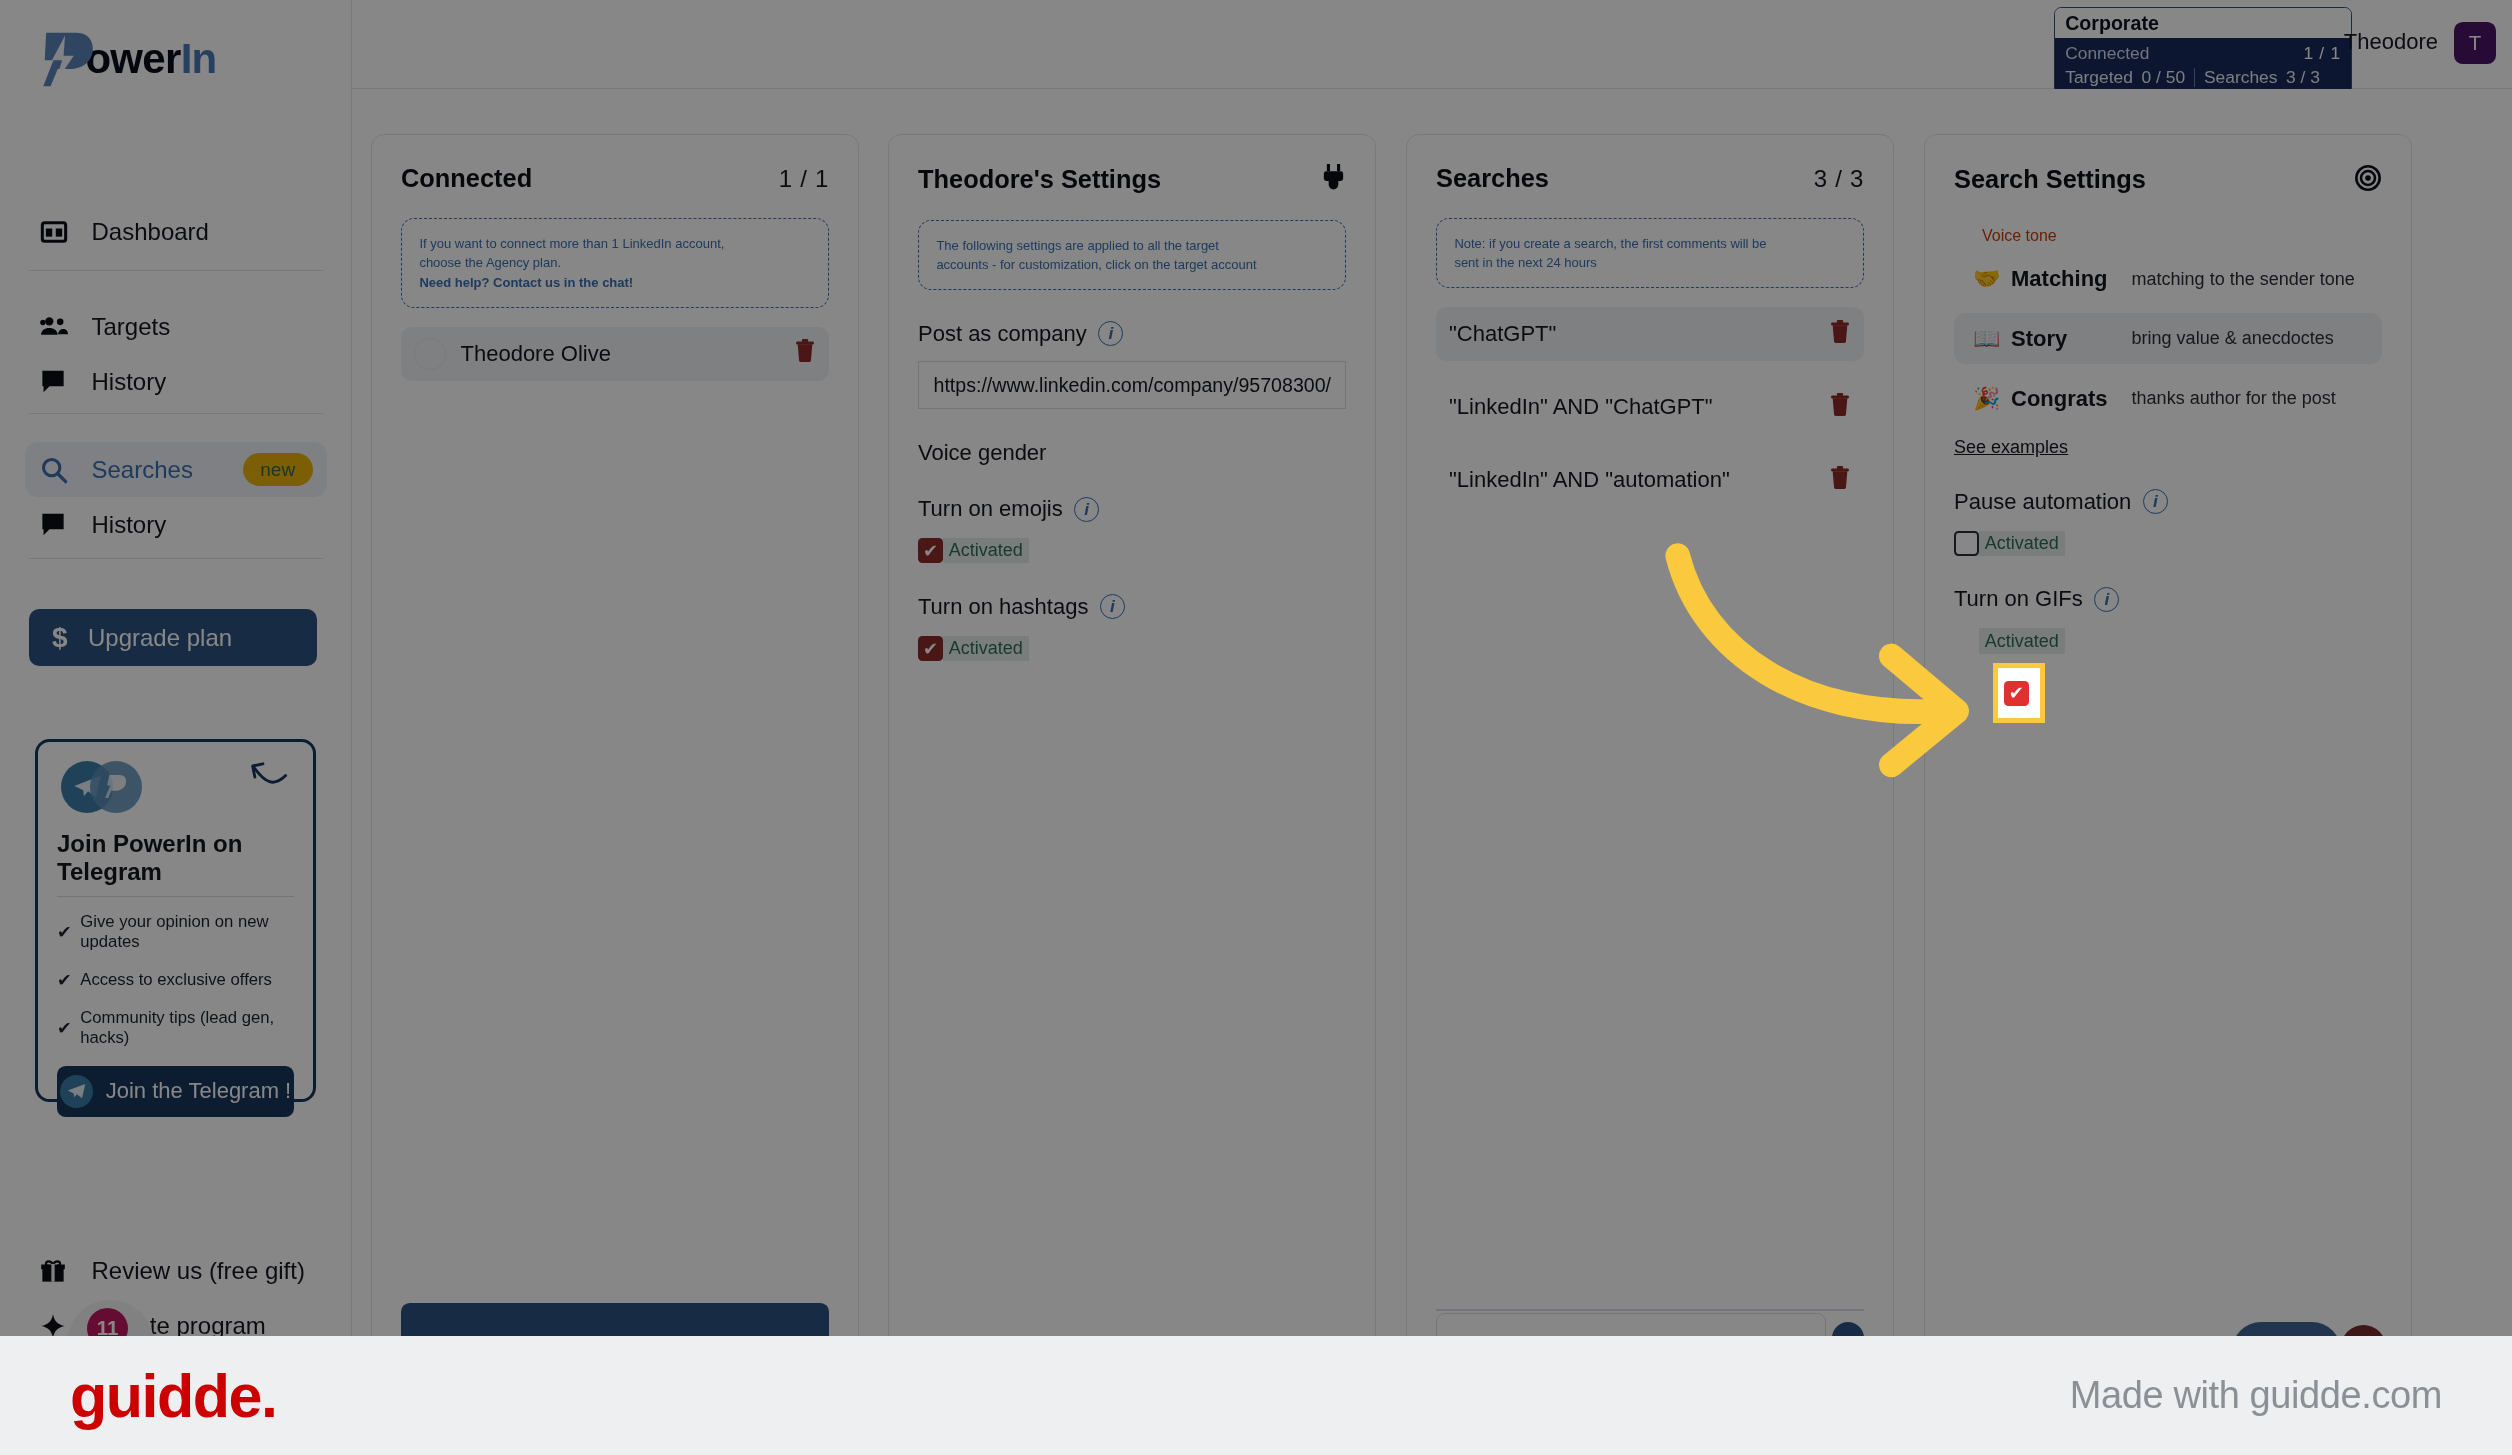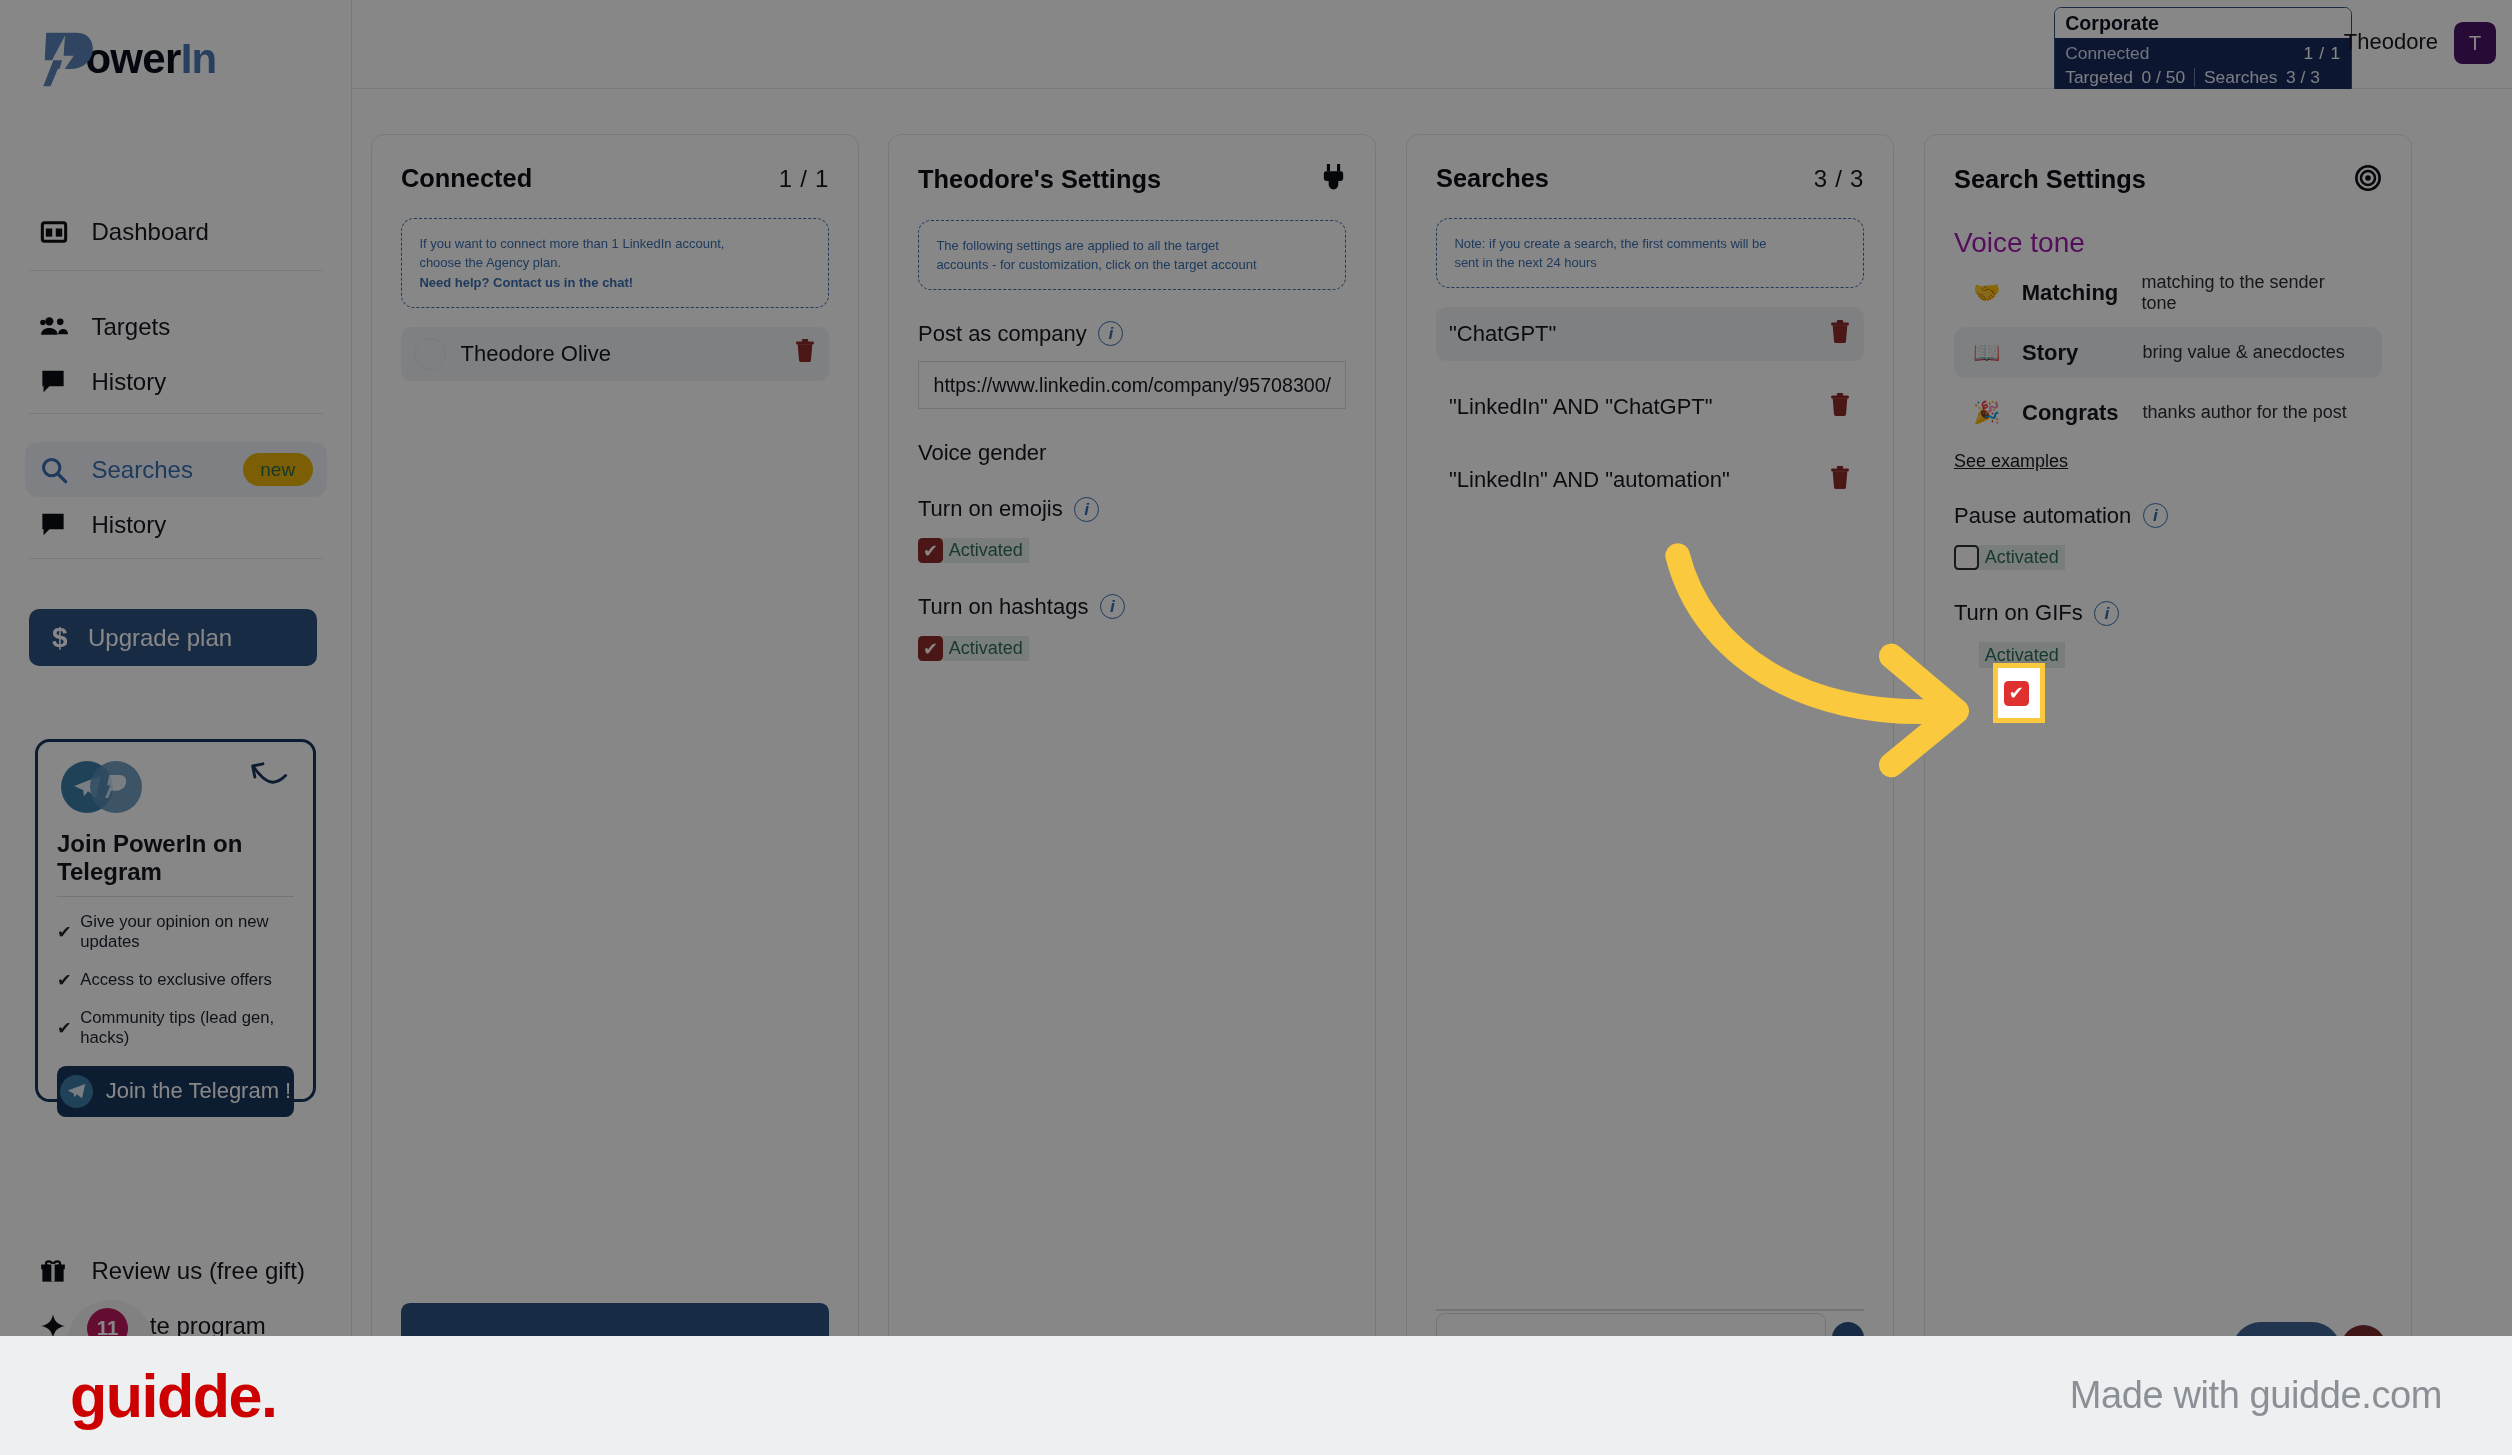--- a/index.html
+++ b/index.html
@@ -170,28 +170,28 @@
   .chk-row { display: flex; align-items: center; margin-top: 16px; }
   .chkbox {
     width: 25px; height: 25px; border-radius: 4.4px; display: flex;
     align-items: center; justify-content: center; cursor: pointer;
   }
   .chkbox.on { background: #8d2b2b; color: #fff; font-size: 18px; }
   .chkbox.on.bright { background: #e03131; }
   .chkbox.off { border: 2.2px solid #2b2f36; background: transparent; }
   .chk-lbl { font-size: 18px; color: #2e6b5c; background: #e5eeea; padding: 2.2px 5.8px; }
 
-  .section-label { font-size: 28px; color: #a21caf; margin-top: 13px; }
+  .section-label { font-size: 16px; color: #c2410c; margin-top: 13px; margin-left: 28px; }
   .tone-row {
     display: flex; align-items: center; height: 51px; margin-top: 8.7px;
     padding: 0 19px; border-radius: 11.6px; cursor: pointer;
   }
   .tone-row.sel { background: #eef1f6; }
   .tone-emoji { font-size: 22px; width: 35px; }
-  .tone-name { font-size: 22px; font-weight: 600; color: #14181f; width: 109px; margin-left: 14px; }
+  .tone-name { font-size: 22px; font-weight: 600; color: #14181f; width: 109px; margin-left: 3px; }
   .tone-desc { font-size: 18px; color: #2b2f36; margin-left: 11.6px; }
   .see-ex { margin-top: 13px; font-size: 18px; color: #14181f; text-decoration: underline; cursor: pointer; display: inline-block; }
 
   .col-foot-rule { position: absolute; left: 29px; right: 29px; bottom: 39px; height: 1.5px; background: #d9dce0; }
   .col-foot-btn { position: absolute; left: 29px; right: 29px; bottom: -4.4px; height: 51px; background: #2c5282; border-radius: 8.7px; }
   .foot-input { position: absolute; left: 29px; right: 67px; bottom: -7.3px; height: 44px; border: 0.7px solid #d9dce0; border-radius: 8.7px; background: #fff; }
   .foot-plus { position: absolute; right: 29px; bottom: -4.4px; width: 32px; height: 32px; border-radius: 50%; background: #2c5282; }
   .foot-blue-pill { position: absolute; right: 70px; bottom: -26px; width: 109px; height: 54px; border-radius: 29px 29px 0 0; background: #3f6694; }
   .foot-red-circ { position: absolute; right: 25px; bottom: -20.4px; width: 45px; height: 45px; border-radius: 50%; background: #7a2b2b; }
 

